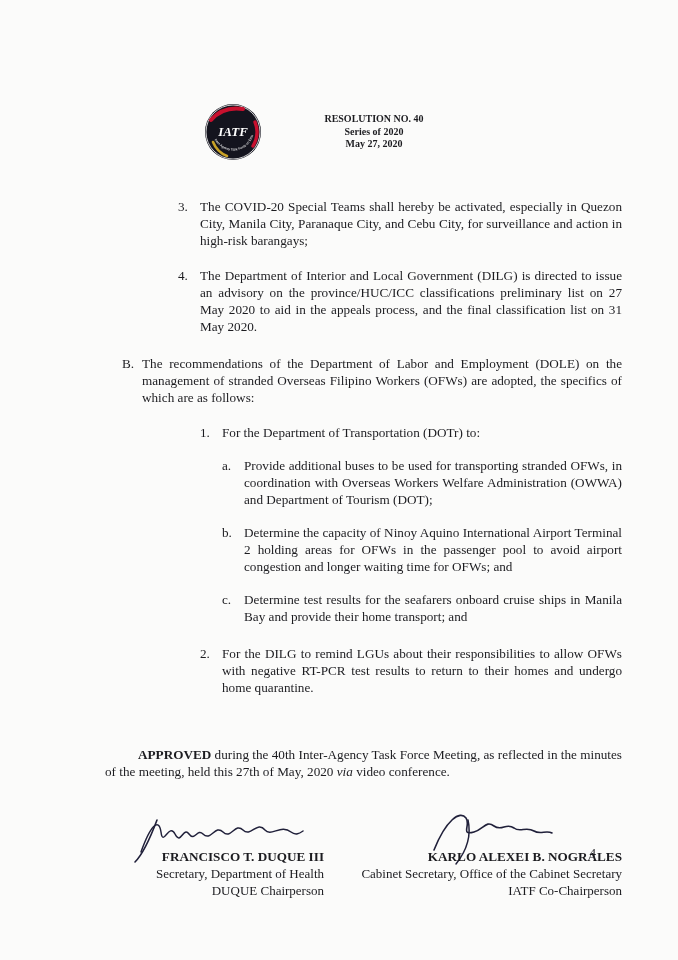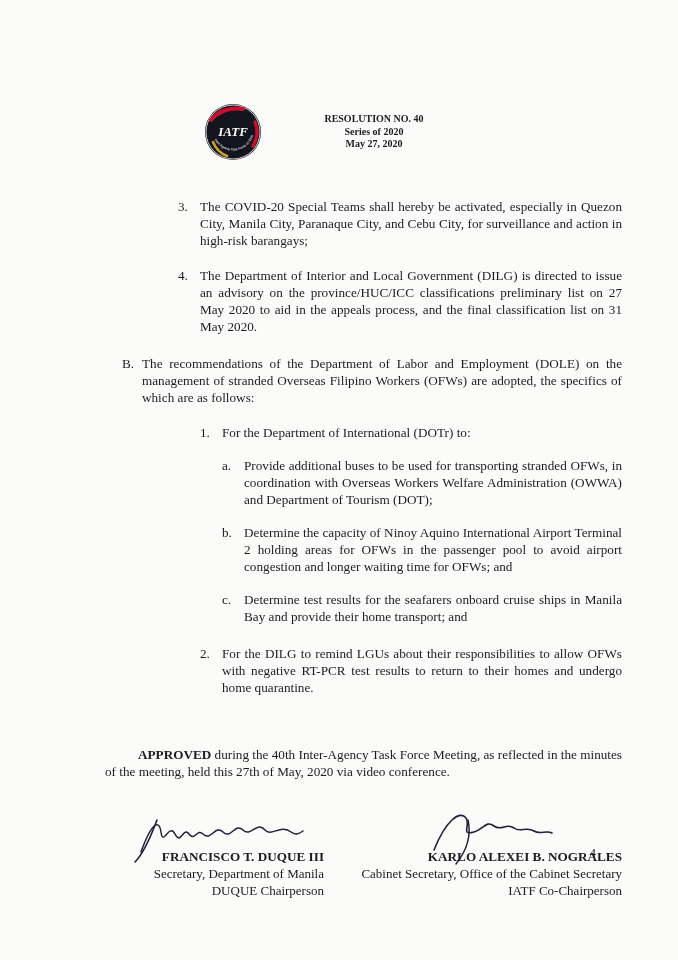--- a/index.html
+++ b/index.html
@@ -41,21 +41,21 @@
   .li2 .num { width: 22px; }
   .li3 { margin-left: 117px; margin-top: 16px; }
   .li3 .num { width: 22px; }
   .first-item { margin-top: 36px; }
   .approved {
     margin-top: 50px;
     text-align: justify;
     text-indent: 33px;
   }
   .approved .b { font-weight: bold; }
-  .approved .i { }
+  .approved .i { font-style: italic; }
   
   .sig-row { display: flex; margin-top: 26px; margin-left: 4px; }
   .sig-col { text-align: right; }
   .sig-col-1 { width: 238px; margin-right: 16px; }
   .sig-col-2 { width: 290px; margin-left: 20px; }
   .sig-img { display: block; margin: 0 auto -16px auto; overflow: visible; }
   .sig-name { font-weight: bold; font-size: 13.2px; line-height: 17px; }
   .sig-line { font-size: 13px; line-height: 17px; }
   .page-num {
     position: absolute;
@@ -104,21 +104,21 @@
       <span class="txt">The Department of Interior and Local Government (DILG) is directed to issue an advisory on the province/HUC/ICC classifications preliminary list on 27 May 2020 to aid in the appeals process, and the final classification list on 31 May 2020.</span>
     </div>
 
     <div class="li liB">
       <span class="num">B.</span>
       <span class="txt">The recommendations of the Department of Labor and Employment (DOLE) on the management of stranded Overseas Filipino Workers (OFWs) are adopted, the specifics of which are as follows:</span>
     </div>
 
     <div class="li li2">
       <span class="num">1.</span>
-      <span class="txt">For the Department of International (DOTr) to:</span>
+      <span class="txt">For the Department of Transportation (DOTr) to:</span>
     </div>
 
     <div class="li li3">
       <span class="num">a.</span>
       <span class="txt">Provide additional buses to be used for transporting stranded OFWs, in coordination with Overseas Workers Welfare Administration (OWWA) and Department of Tourism (DOT);</span>
     </div>
 
     <div class="li li3">
       <span class="num">b.</span>
       <span class="txt">Determine the capacity of Ninoy Aquino International Airport Terminal 2 holding areas for OFWs in the passenger pool to avoid airport congestion and longer waiting time for OFWs; and</span>
@@ -137,21 +137,21 @@
     <p class="approved"><span class="b">APPROVED</span><span> during the 40th Inter-Agency Task Force Meeting, as reflected in the minutes of the meeting, held this 27th of May, 2020 </span><span class="i">via</span><span> video conference.</span></p>
 
     <div class="sig-row">
 
       <div class="sig-col sig-col-1">
         <svg class="sig-img" width="180" height="58" viewBox="0 0 180 58">
           <path d="M30 14 C 24 30, 16 48, 8 56" fill="none" stroke="#20203a" stroke-width="1.6" stroke-linecap="round"></path>
           <path d="M14 46 C 24 18, 32 12, 34 26 C 36 42, 42 16, 48 28 C 54 40, 56 20, 62 28 C 68 36, 70 22, 76 28 C 84 36, 88 18, 96 26 C 104 34, 108 16, 116 24 C 124 32, 130 14, 138 24 C 144 31, 154 18, 164 26 C 169 30, 173 27, 176 25" fill="none" stroke="#20203a" stroke-width="1.5" stroke-linecap="round"></path>
         </svg>
         <div class="sig-name">FRANCISCO T. DUQUE III</div>
-        <div class="sig-line">Secretary, Department of Manila</div>
+        <div class="sig-line">Secretary, Department of Health</div>
         <div class="sig-line">DUQUE Chairperson</div>
       </div>
 
       <div class="sig-col sig-col-2">
         <svg class="sig-img" width="150" height="58" viewBox="0 0 150 58">
           <path d="M18 44 C 30 14, 44 4, 50 12 C 55 19, 44 30, 58 26 C 68 23, 70 14, 78 20 C 86 26, 90 16, 98 22 C 104 27, 110 20, 118 25 C 124 29, 130 24, 136 27" fill="none" stroke="#20203a" stroke-width="1.6" stroke-linecap="round"></path>
           <path d="M52 14 C 56 32, 48 48, 40 58" fill="none" stroke="#20203a" stroke-width="1.5" stroke-linecap="round"></path>
         </svg>
         <div class="sig-name">KARLO ALEXEI B. NOGRALES</div>
         <div class="sig-line">Cabinet Secretary, Office of the Cabinet Secretary</div>

